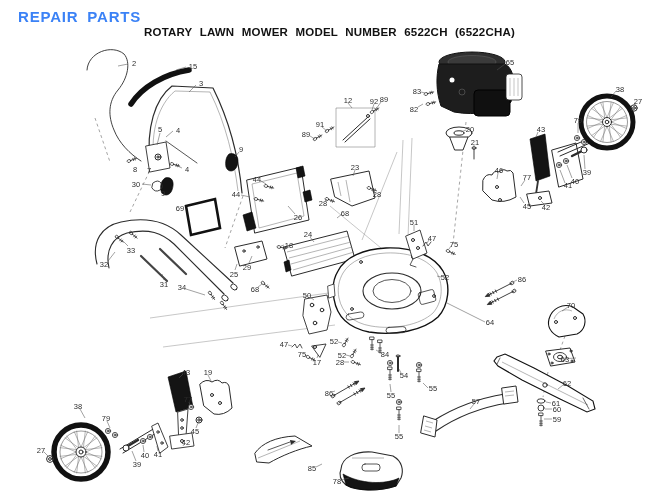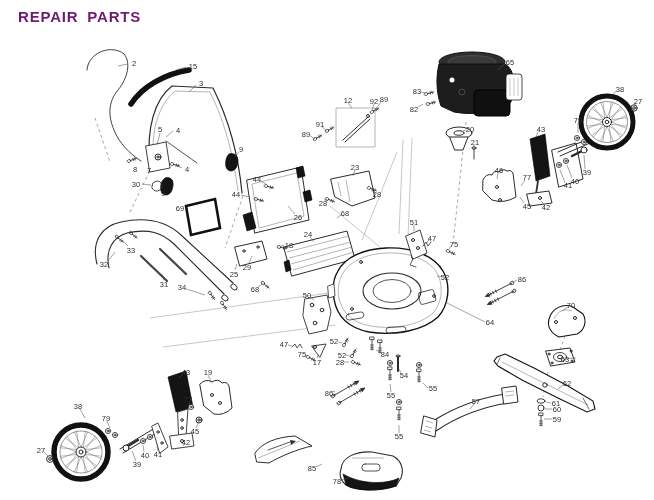--- a/index.html
+++ b/index.html
@@ -1,37 +1,38 @@
 <!DOCTYPE html>
 <html><head>
 <meta charset="utf-8">
 <style>
   html,body{margin:0;padding:0;background:#fff;}
   .stage{position:relative;width:654px;height:500px;background:#fff;overflow:hidden;
          font-family:"Liberation Sans",sans-serif;}
   .title{position:absolute;left:18px;top:8px;font-size:15px;font-weight:bold;
-         letter-spacing:.8px;word-spacing:4px;color:#701a75;}
+         letter-spacing:.8px;word-spacing:4px;color:#3b82f6;}
   .subtitle{position:absolute;left:144px;top:26px;font-size:11.5px;font-weight:bold;
          letter-spacing:.2px;word-spacing:4px;color:#111;white-space:nowrap;}
   svg{position:absolute;left:0;top:0;}
   svg *{vector-effect:non-scaling-stroke;}
   .ink{stroke:#2b2b2b;fill:none;stroke-width:1;stroke-linecap:round;stroke-linejoin:round;}
   .thin{stroke:#777;stroke-width:.55;fill:none;}
   .ghost{stroke:#999;stroke-width:.55;fill:none;}
   .dash{stroke:#666;stroke-width:.6;fill:none;stroke-dasharray:3 3;}
   .blk{fill:#141414;stroke:#000;stroke-width:.6;}
   .wht{fill:#fff;}
   #labels-layer text{font:7.5px "Liberation Sans",sans-serif;fill:#2d2d2d;text-anchor:middle;}
   #labels-layer .leader{stroke:#555;stroke-width:.55;}
 </style>
 </head>
 <body>
 
 <div class="stage">
   <div class="title">REPAIR PARTS</div>
+  <div class="subtitle">ROTARY LAWN MOWER MODEL NUMBER 6522CH (6522CHA)</div>
 
   <svg width="654" height="500" viewBox="0 0 654 500">
     <defs>
       <g id="spoke-pair" class="thin">
         <line x1="0" y1="-4.5" x2="6.5" y2="-19.5"></line>
           <line x1="0" y1="-4.5" x2="-6.5" y2="-19.5"></line>
       </g>
       <g id="screw-glyph" class="ink" style="stroke-width:.8">
         <ellipse cx="0" cy="0" rx="1.9" ry="1.4"></ellipse>
           <line x1="1.6" y1="0" x2="8" y2="0"></line>

